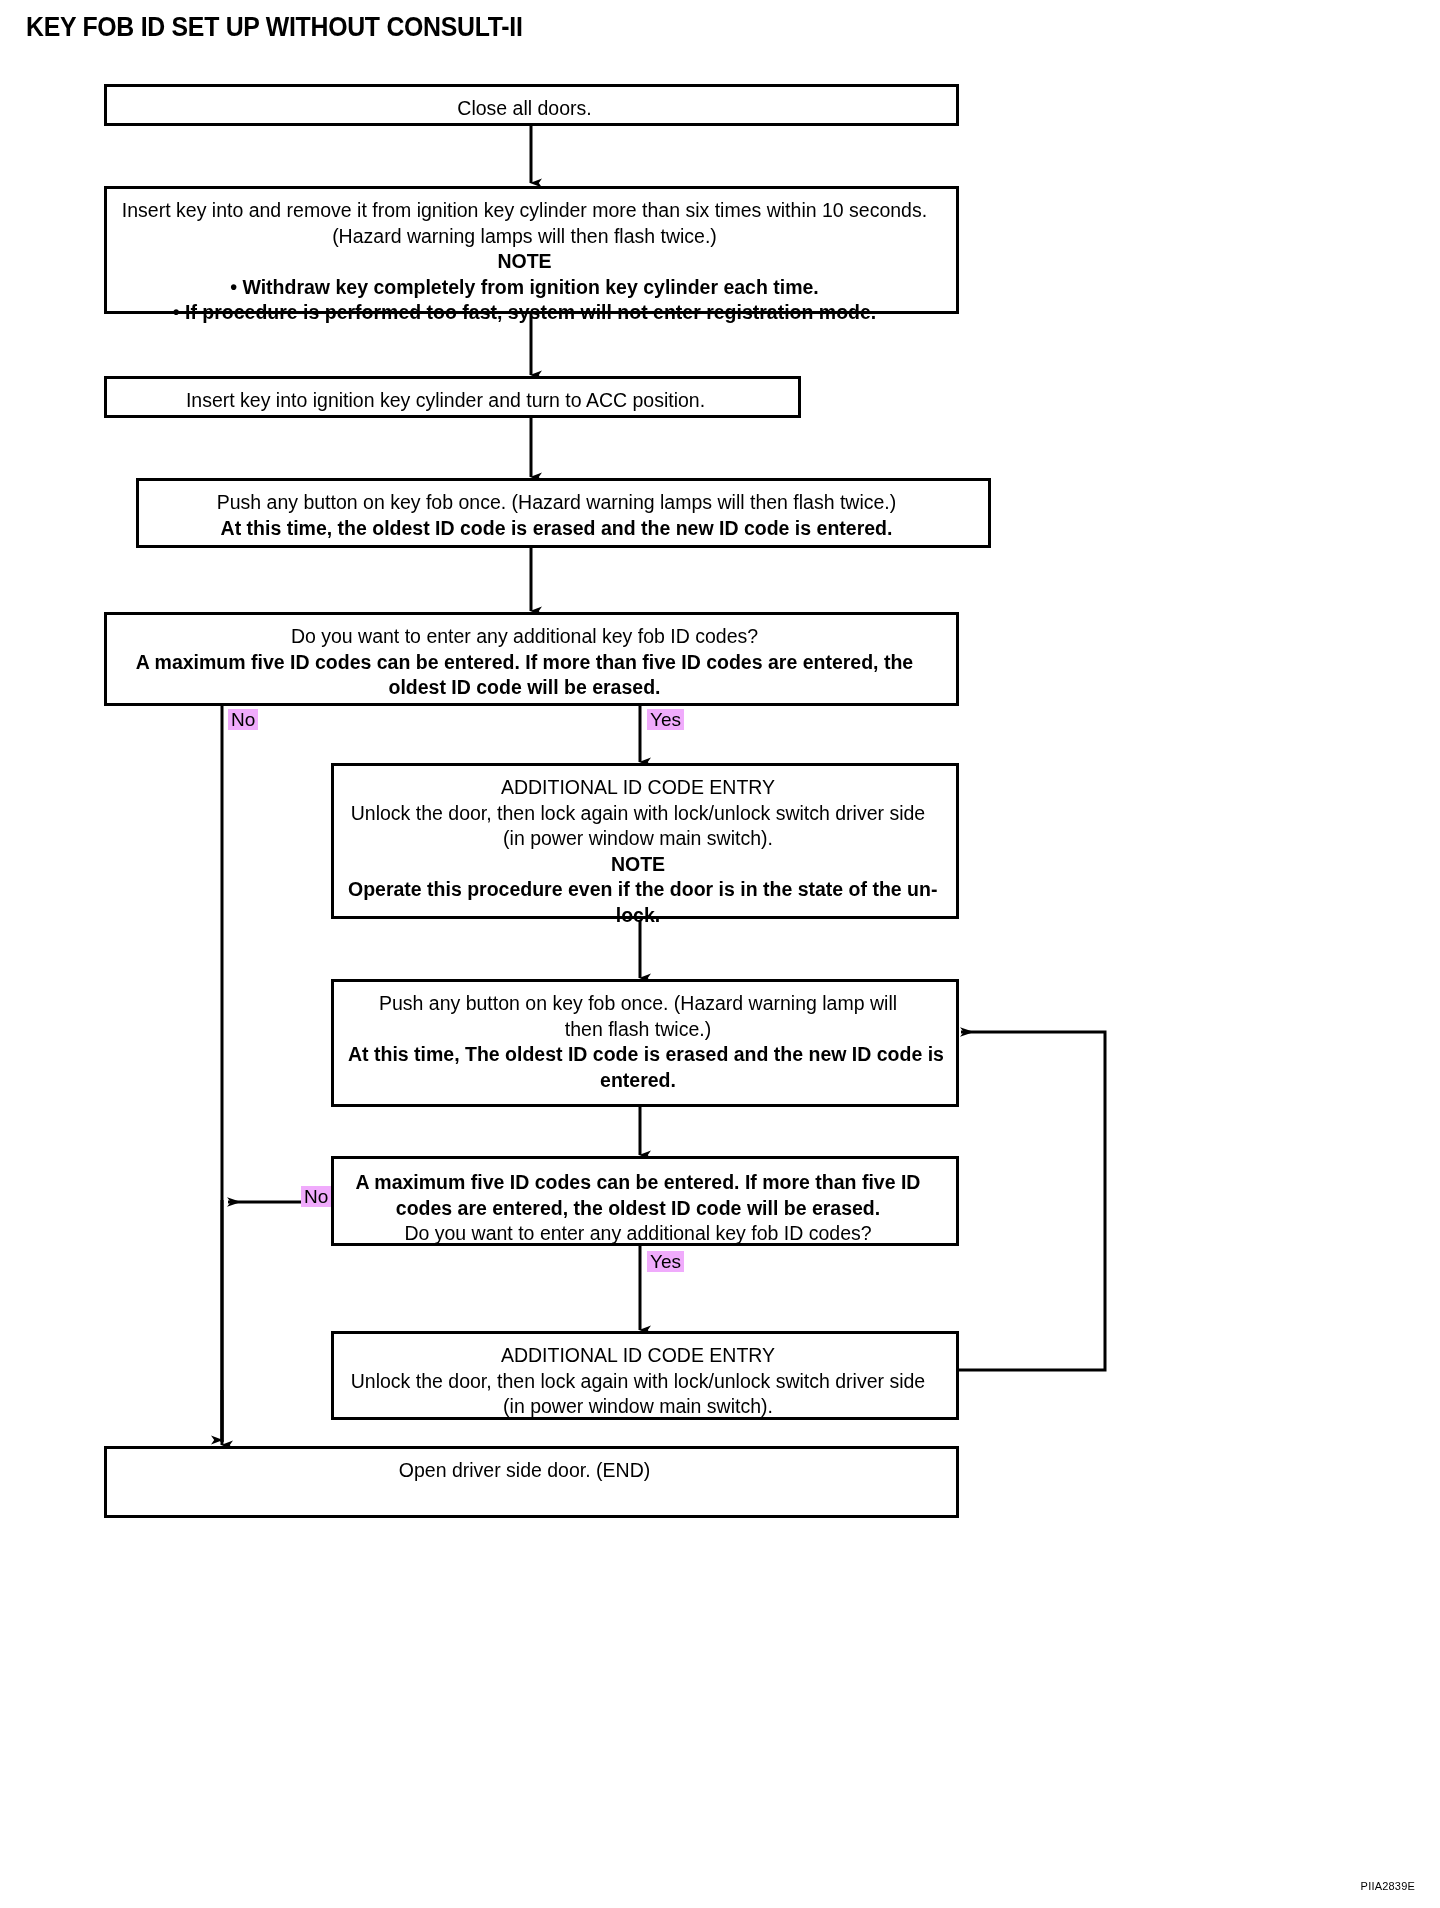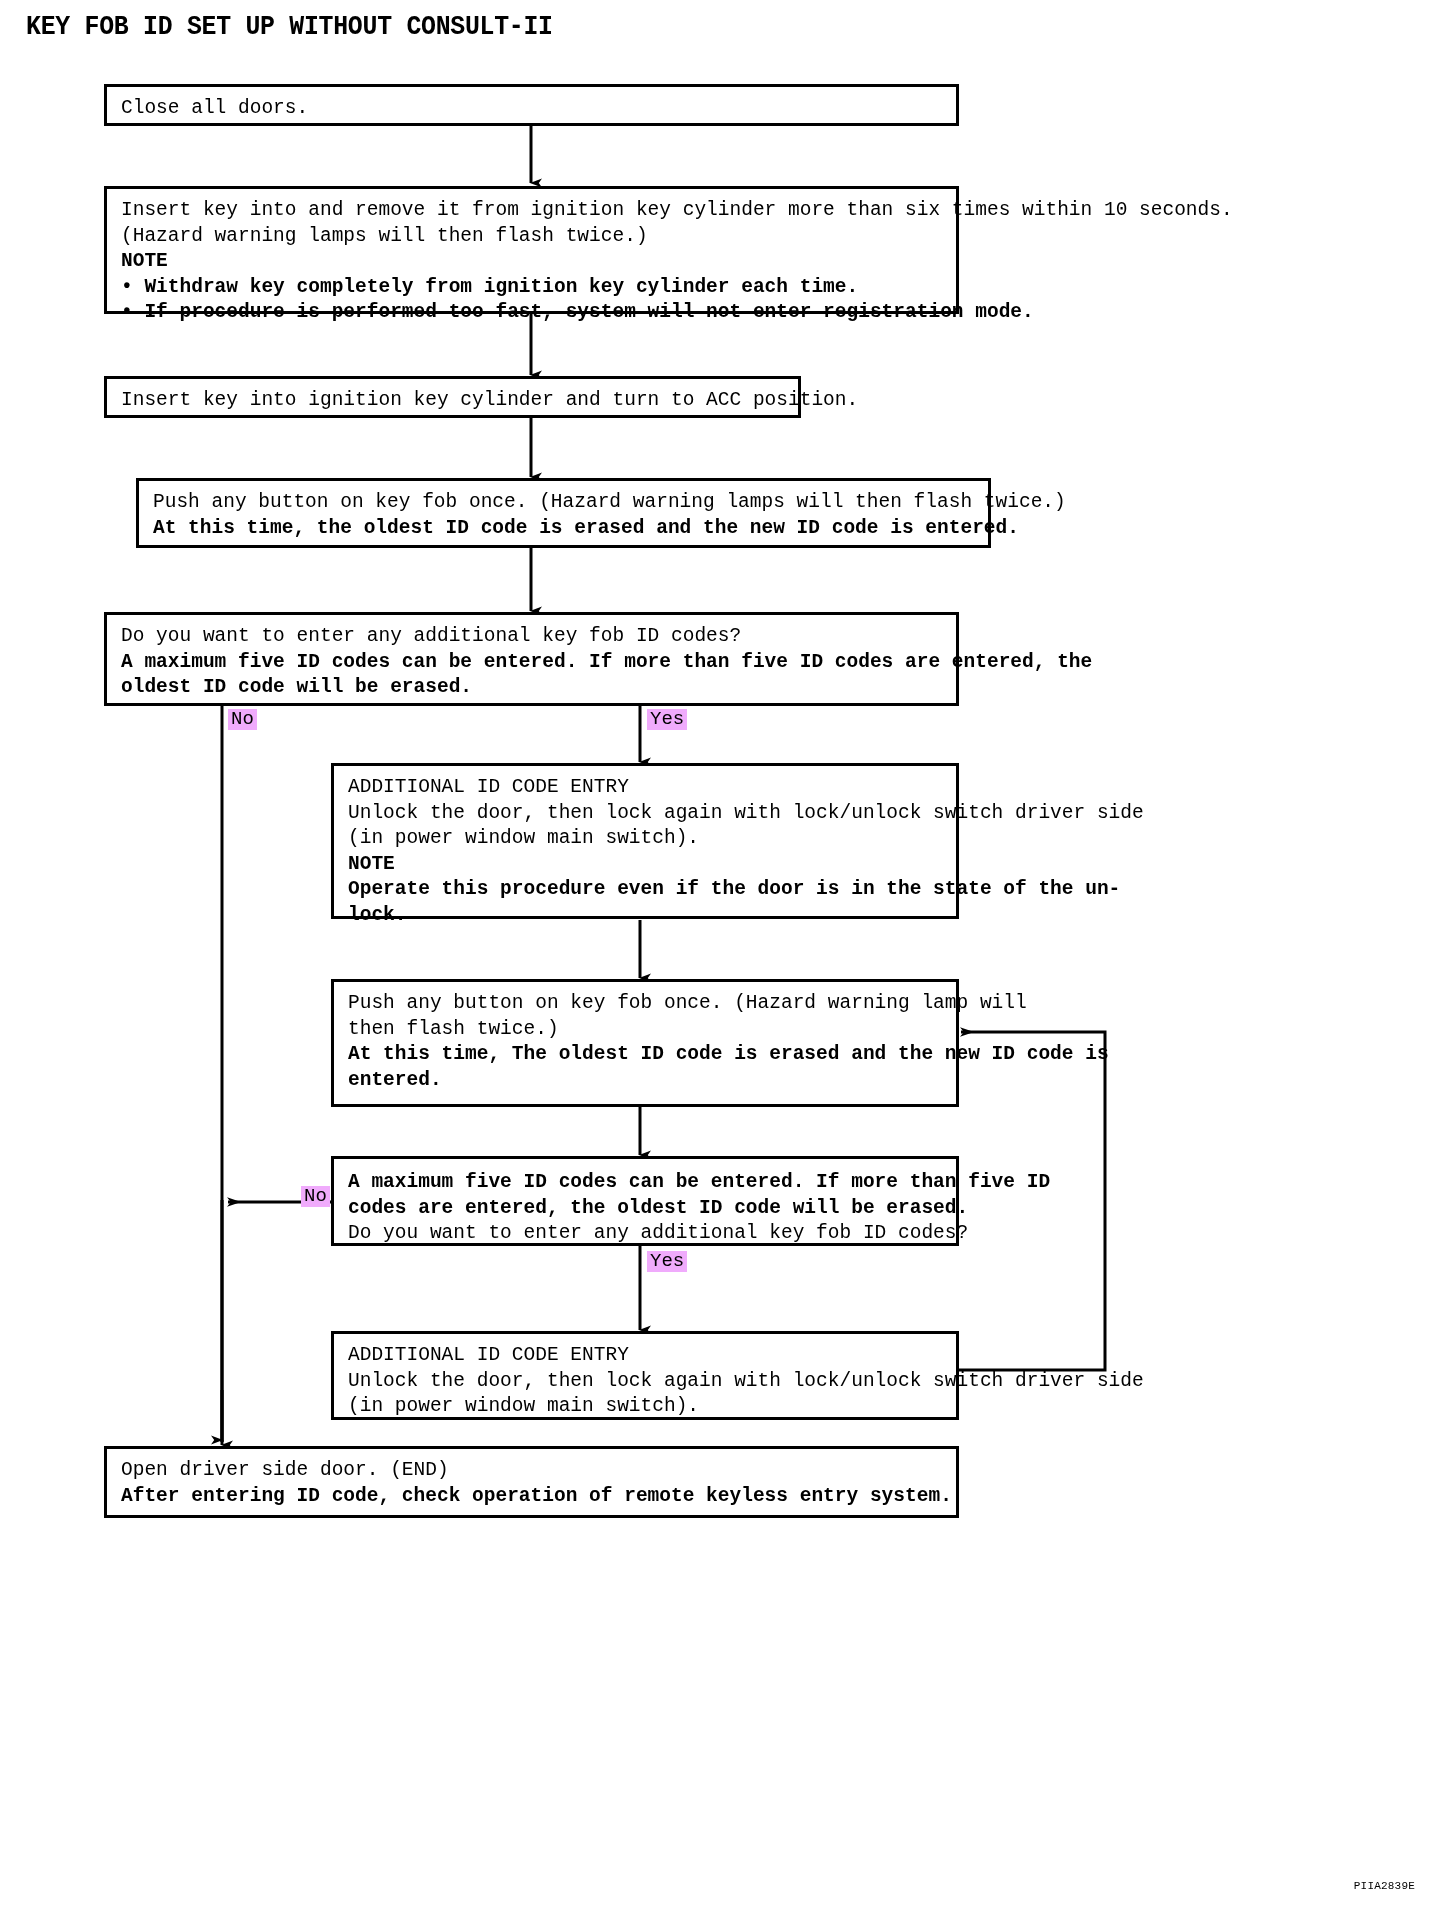--- a/index.html
+++ b/index.html
@@ -5,23 +5,24 @@
   html, body {
     margin: 0;
     padding: 0;
     background: #ffffff;
   }
   #page {
     position: relative;
     width: 1440px;
     height: 1908px;
     background: #ffffff;
-    font-family: Liberation Mono, monospace;
+    font-family: Liberation Sans, sans-serif;
     color: #000000;
     overflow: hidden;
+    text-align: center;
   }
   #title {
     position: absolute;
     left: 26px;
     top: 12px;
     font-size: 27px;
     font-weight: bold;
     letter-spacing: -0.3px;
     transform: scaleX(0.92);
     transform-origin: left top;
@@ -187,18 +188,17 @@
   <div class="edge-label" style="left:647px; top:1251px;">Yes</div>
 
   <div class="box" style="left:331px; top:1331px; width:628px; height:89px;">
     <p>ADDITIONAL ID CODE ENTRY</p>
     <p>Unlock the door, then lock again with lock/unlock switch driver side</p>
     <p>(in power window main switch).</p>
   </div>
 
   <div class="box" style="left:104px; top:1446px; width:855px; height:72px;">
     <p>Open driver side door. (END)</p>
-    <p class="b">After entering ID code, check operation of remote keyless entry system.</p>
   </div>
 
   <div id="figcode">PIIA2839E</div>
 
 </div>
 
 </body></html>

